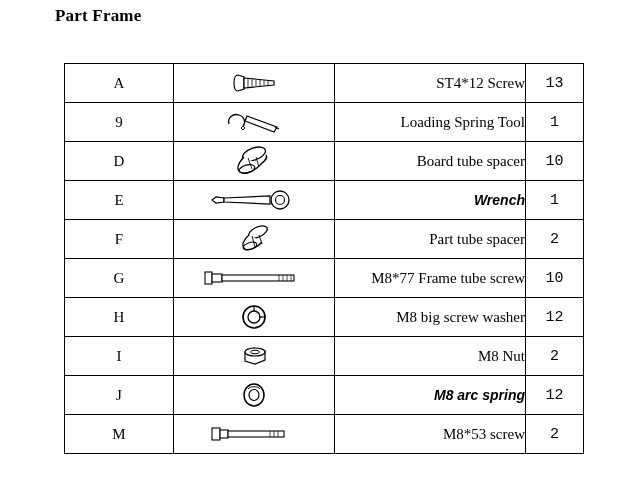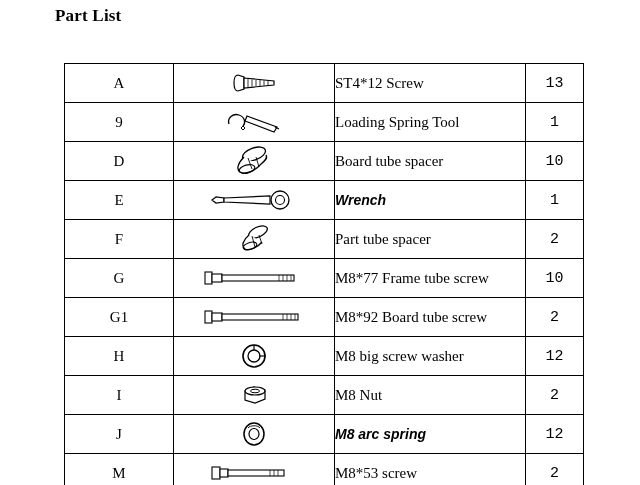--- a/index.html
+++ b/index.html
@@ -43,21 +43,21 @@
     text-align: center;
     font-size: 15px;
     font-family: "Liberation Serif", serif;
   }
   .col-img {
     width: 160px;
     text-align: center;
   }
   .col-desc {
     width: 190px;
-    text-align: left;
+    text-align: right;
     font-size: 14px;
   }
   .col-qty {
     width: 57px;
     text-align: center;
     font-size: 15px;
     font-family: Liberation Mono, monospace;
   }
   .desc-serif {
     font-family: "Liberation Serif", serif;
@@ -72,21 +72,21 @@
     display: flex;
     align-items: center;
     justify-content: center;
     height: 38px;
   }
   svg { display: block; }
 </style>
 </head>
 <body>
 
-<div class="page-title">Part List</div>
+<div class="page-title">Part Frame</div>
 
 <table class="parts-table">
   <tbody>
     <tr>
       <td class="col-code">A</td>
       <td class="col-img">
         <div class="img-cell">
           <svg width="60" height="26" viewBox="0 0 60 26">
             <path d="M14 5 C11 5 10 8 10 13 C10 18 11 21 14 21 L20 19 L20 7 Z" fill="#ffffff" stroke="#000" stroke-width="1.2"></path>
             <path d="M20 8 L50 11 L50 15 L20 18 Z" fill="#ffffff" stroke="#000" stroke-width="1.2"></path>
@@ -172,35 +172,20 @@
             <rect x="13" y="6" width="10" height="8" fill="#fff" stroke="#000" stroke-width="1.1"></rect>
             <rect x="23" y="7" width="72" height="6" fill="#fff" stroke="#000" stroke-width="1.1"></rect>
             <path d="M80 7 L80 13 M84 7 L84 13 M88 7 L88 13 M92 7 L92 13" stroke="#000" stroke-width="0.7"></path>
           </svg>
         </div>
       </td>
       <td class="col-desc"><span class="desc-serif">M8*77 Frame tube screw</span></td>
       <td class="col-qty">10</td>
     </tr>
 
-    <tr>
-      <td class="col-code">G1</td>
-      <td class="col-img">
-        <div class="img-cell">
-          <svg width="110" height="20" viewBox="0 0 110 20">
-            <rect x="6" y="4" width="7" height="12" fill="#fff" stroke="#000" stroke-width="1.1"></rect>
-            <rect x="13" y="6" width="10" height="8" fill="#fff" stroke="#000" stroke-width="1.1"></rect>
-            <rect x="23" y="7" width="76" height="6" fill="#fff" stroke="#000" stroke-width="1.1"></rect>
-            <path d="M84 7 L84 13 M88 7 L88 13 M92 7 L92 13 M96 7 L96 13" stroke="#000" stroke-width="0.7"></path>
-          </svg>
-        </div>
-      </td>
-      <td class="col-desc desc-serif">M8*92 Board tube screw</td>
-      <td class="col-qty">2</td>
-    </tr>
 
     <tr>
       <td class="col-code">H</td>
       <td class="col-img">
         <div class="img-cell">
           <svg width="34" height="30" viewBox="0 0 34 30">
             <circle cx="17" cy="15" r="11" fill="#fff" stroke="#000" stroke-width="1.6"></circle>
             <circle cx="17" cy="15" r="6" fill="#fff" stroke="#000" stroke-width="1.3"></circle>
             <path d="M17 9 L17 4" stroke="#000" stroke-width="1.2"></path>
             <path d="M22 15 L29 15" stroke="#000" stroke-width="1.2"></path>

